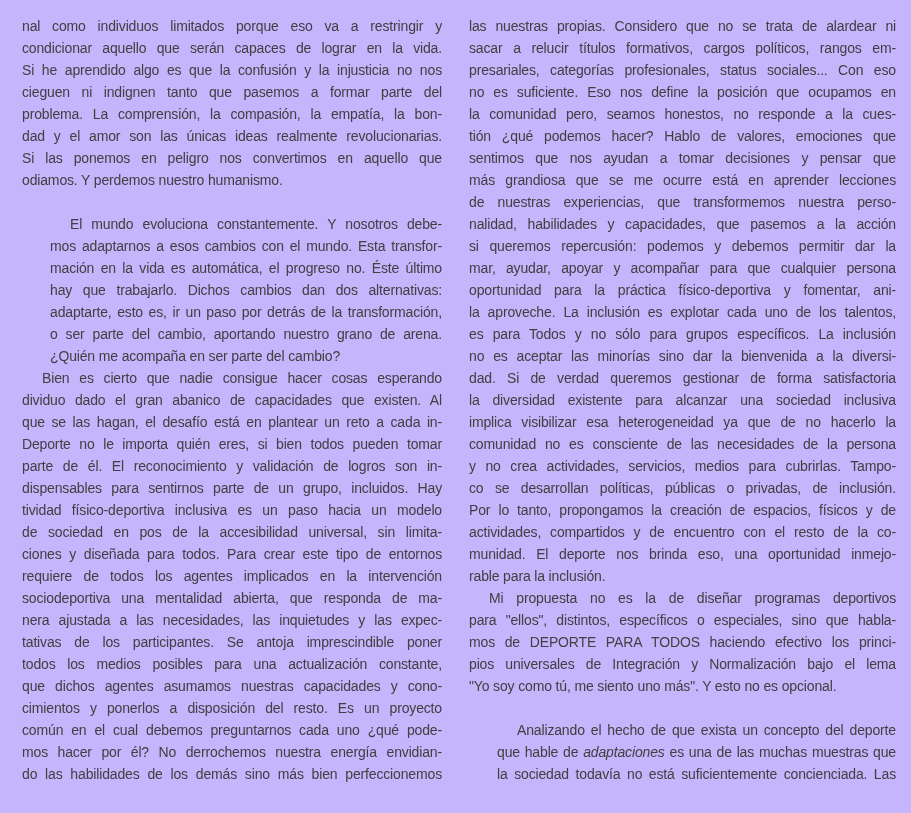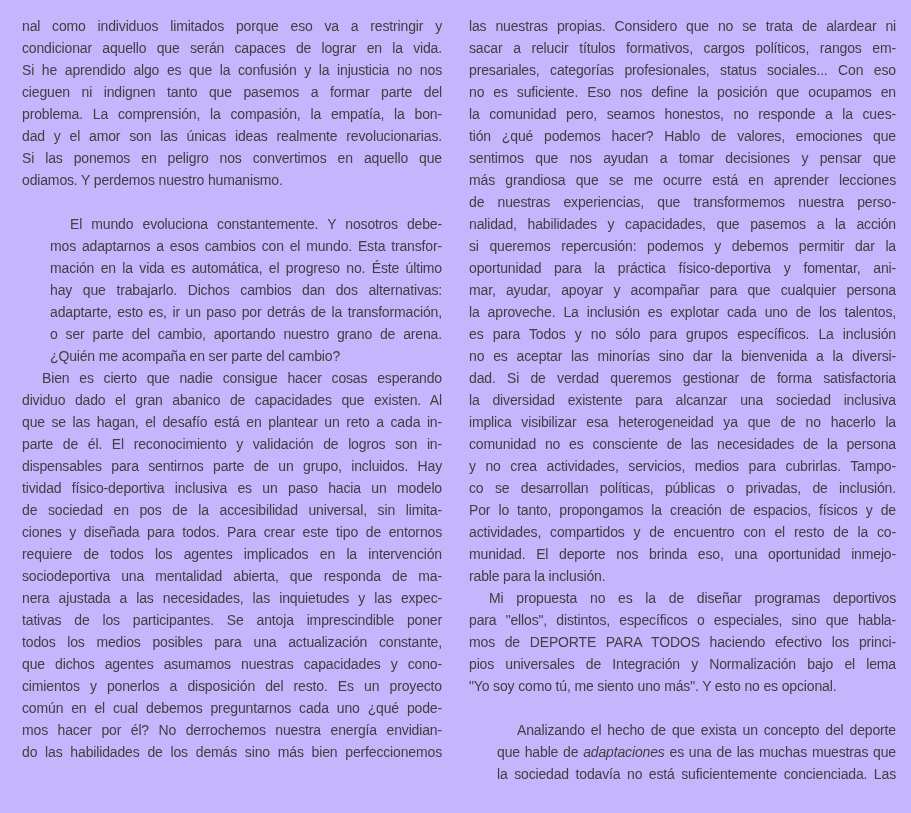--- a/index.html
+++ b/index.html
@@ -79,20 +79,21 @@
         <div class="line">mación en la vida es automática, el progreso no. Éste último</div>
         <div class="line">hay que trabajarlo. Dichos cambios dan dos alternativas:</div>
         <div class="line">adaptarte, esto es, ir un paso por detrás de la transformación,</div>
         <div class="line">o ser parte del cambio, aportando nuestro grano de arena.</div>
         <div class="line end">¿Quién me acompaña en ser parte del cambio?</div>
       </div>
       <div class="paragraph">
         <div class="line indent">Bien es cierto que nadie consigue hacer cosas esperando</div>
         <div class="line">dividuo dado el gran abanico de capacidades que existen. Al</div>
         <div class="line">que se las hagan, el desafío está en plantear un reto a cada in-</div>
+        <div class="line">Deporte no le importa quién eres, si bien todos pueden tomar</div>
         <div class="line">parte de él. El reconocimiento y validación de logros son in-</div>
         <div class="line">dispensables para sentirnos parte de un grupo, incluidos. Hay</div>
         <div class="line">tividad físico-deportiva inclusiva es un paso hacia un modelo</div>
         <div class="line">de sociedad en pos de la accesibilidad universal, sin limita-</div>
         <div class="line">ciones y diseñada para todos. Para crear este tipo de entornos</div>
         <div class="line">requiere de todos los agentes implicados en la intervención</div>
         <div class="line">sociodeportiva una mentalidad abierta, que responda de ma-</div>
         <div class="line">nera ajustada a las necesidades, las inquietudes y las expec-</div>
         <div class="line">tativas de los participantes. Se antoja imprescindible poner</div>
         <div class="line">todos los medios posibles para una actualización constante,</div>
@@ -109,22 +110,22 @@
         <div class="line">sacar a relucir títulos formativos, cargos políticos, rangos em-</div>
         <div class="line">presariales, categorías profesionales, status sociales... Con eso</div>
         <div class="line">no es suficiente. Eso nos define la posición que ocupamos en</div>
         <div class="line">la comunidad pero, seamos honestos, no responde a la cues-</div>
         <div class="line">tión ¿qué podemos hacer? Hablo de valores, emociones que</div>
         <div class="line">sentimos que nos ayudan a tomar decisiones y pensar que</div>
         <div class="line">más grandiosa que se me ocurre está en aprender lecciones</div>
         <div class="line">de nuestras experiencias, que transformemos nuestra perso-</div>
         <div class="line">nalidad, habilidades y capacidades, que pasemos a la acción</div>
         <div class="line">si queremos repercusión: podemos y debemos permitir dar la</div>
+        <div class="line">mar, ayudar, apoyar y acompañar para que cualquier persona</div>
         <div class="line">oportunidad para la práctica físico-deportiva y fomentar, ani-</div>
-        <div class="line">mar, ayudar, apoyar y acompañar para que cualquier persona</div>
         <div class="line">la aproveche. La inclusión es explotar cada uno de los talentos,</div>
         <div class="line">es para Todos y no sólo para grupos específicos. La inclusión</div>
         <div class="line">no es aceptar las minorías sino dar la bienvenida a la diversi-</div>
         <div class="line">dad. Si de verdad queremos gestionar de forma satisfactoria</div>
         <div class="line">la diversidad existente para alcanzar una sociedad inclusiva</div>
         <div class="line">implica visibilizar esa heterogeneidad ya que de no hacerlo la</div>
         <div class="line">comunidad no es consciente de las necesidades de la persona</div>
         <div class="line">y no crea actividades, servicios, medios para cubrirlas. Tampo-</div>
         <div class="line">co se desarrollan políticas, públicas o privadas, de inclusión.</div>
         <div class="line">Por lo tanto, propongamos la creación de espacios, físicos y de</div>

